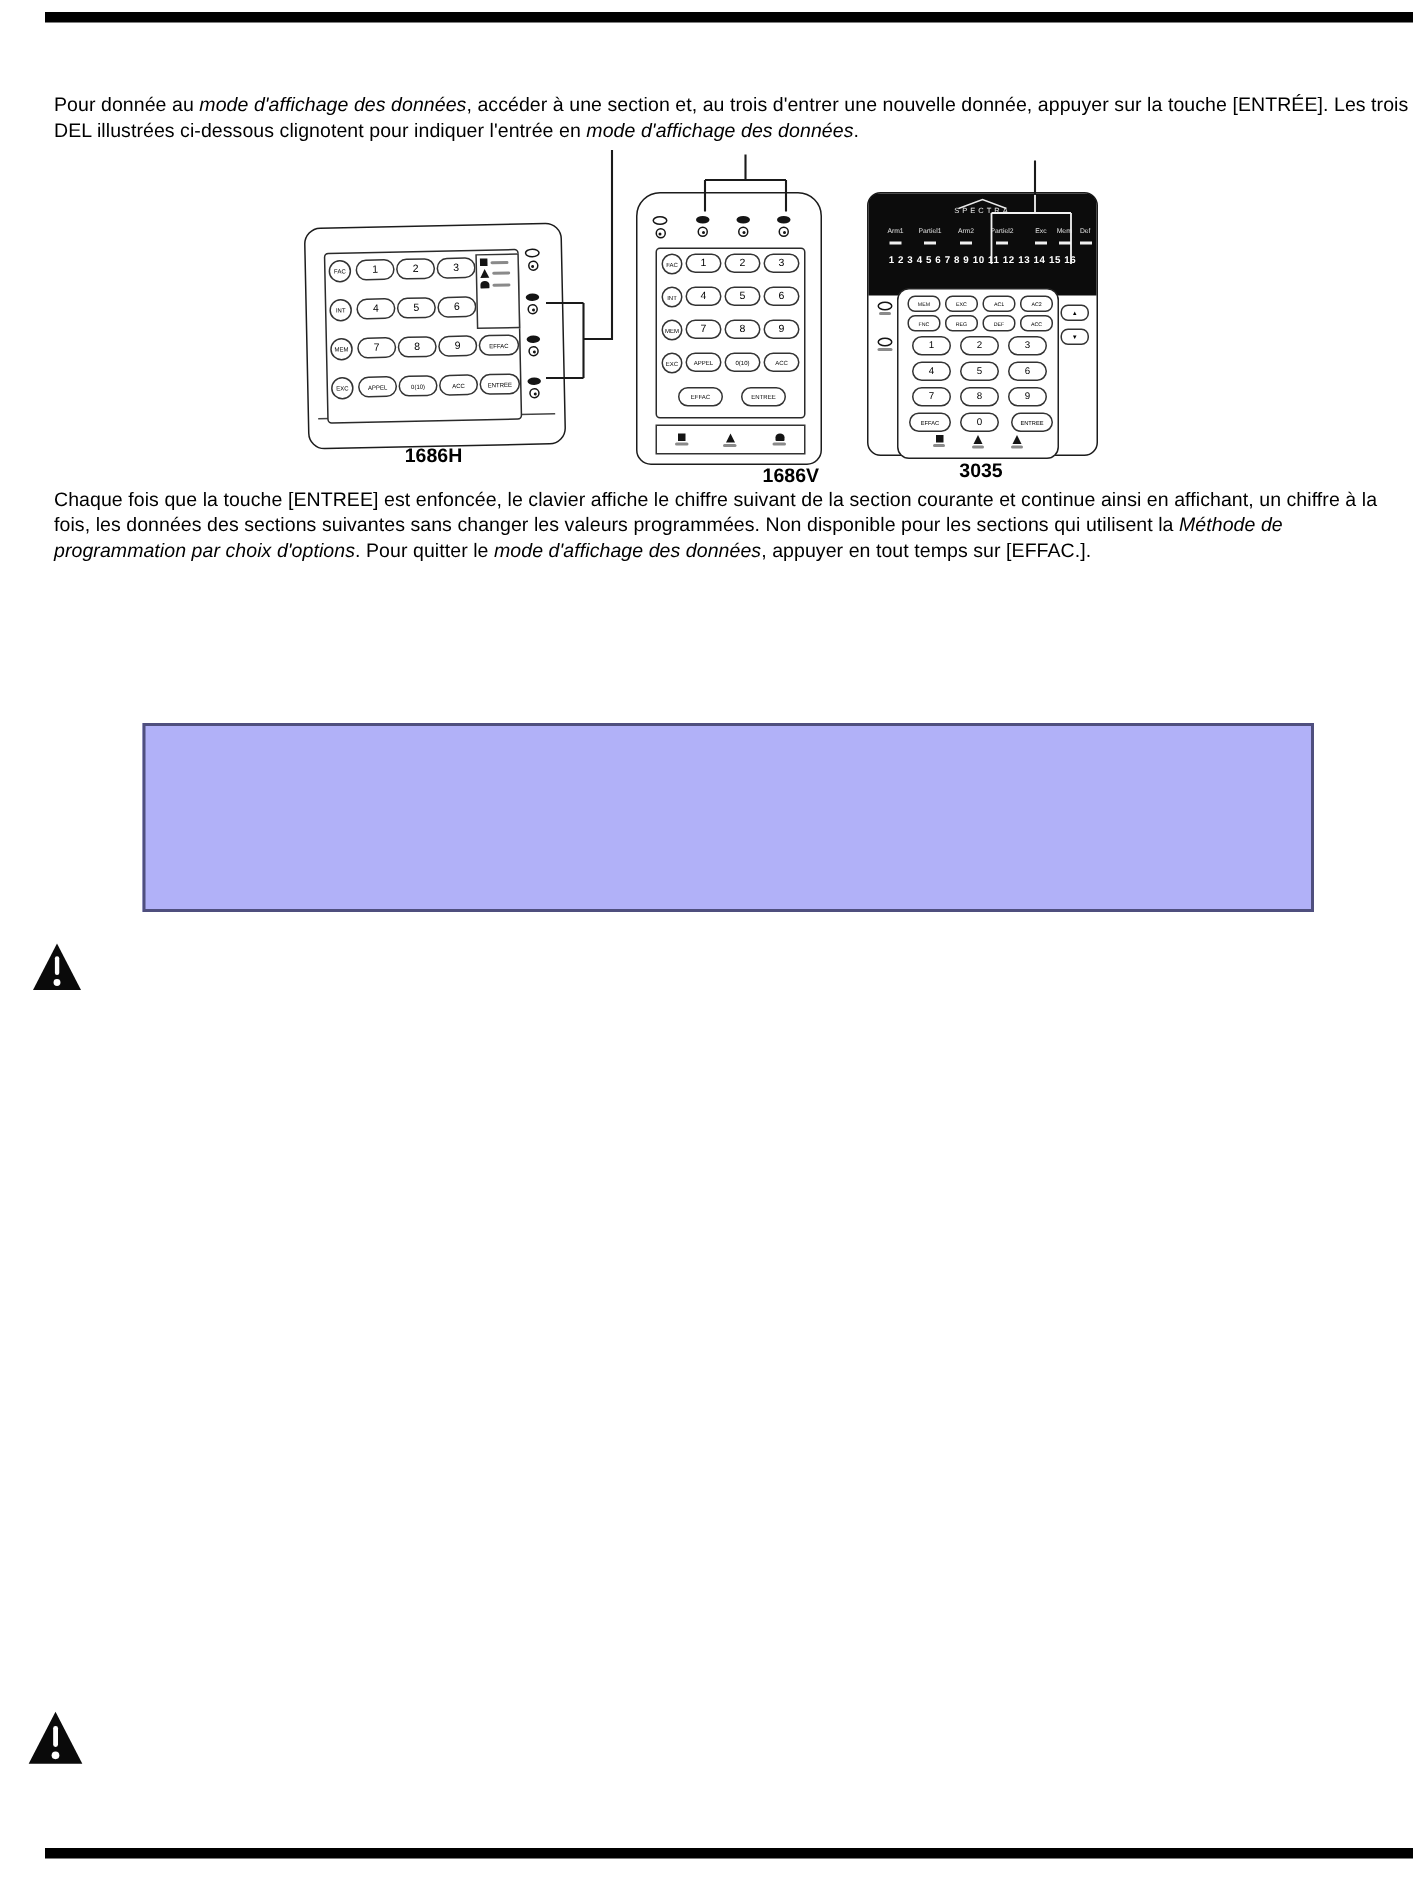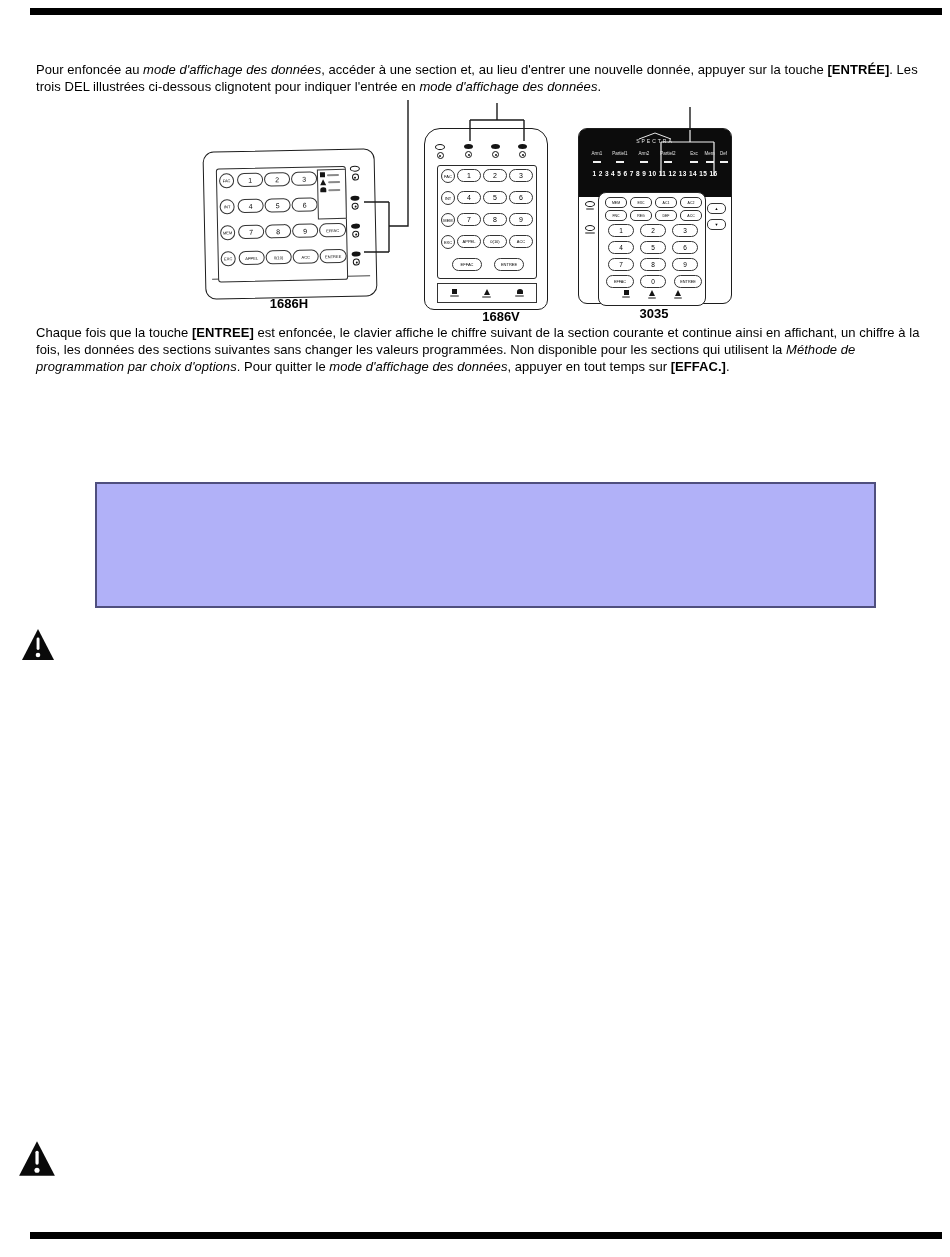--- a/index.html
+++ b/index.html
@@ -2,21 +2,21 @@
 <html><head>
 <meta charset="utf-8">
 <style>
   html,body{margin:0;padding:0;background:#fff;}
   .canvas{position:relative;width:950px;height:1257px;background:#fff;overflow:hidden;
           font-family:"Liberation Sans",sans-serif;color:#000;}
   .rule{position:absolute;left:30px;width:912px;height:7px;background:#000;}
   .rule.top{top:8px;} .rule.bottom{top:1232px;}
   .para{position:absolute;left:36px;width:903px;margin:0;font-size:13px;line-height:16.8px;letter-spacing:0.05px;text-align:left;}
   #p1{top:62px;} #p2{top:325px;}
-  .it{font-style:italic;} .b{font-weight:bold;}
+  .it{font-style:italic;} .b{font-weight:normal;}
 
   
   .case{position:absolute;background:#fff;border:1.5px solid #1c1c1c;}
   .panel{position:absolute;background:#fff;border:1px solid #2a2a2a;border-radius:3px;}
   .kbc{position:absolute;width:13px;height:13px;border:1px solid #333;border-radius:50%;
        font-size:4px;display:flex;align-items:center;justify-content:center;background:#fff;overflow:hidden;}
   .kbo{position:absolute;width:24px;height:12px;border:1px solid #333;border-radius:7px;
        font-size:7px;display:flex;align-items:center;justify-content:center;background:#fff;overflow:hidden;}
   .kbo.sm{font-size:4px;}
   .kplabel{position:absolute;font-size:13px;font-weight:bold;text-align:center;}
@@ -68,21 +68,21 @@
   #bluebox{position:absolute;left:95px;top:482px;width:777px;height:122px;}
   .warn{position:absolute;}
 </style>
 </head>
 <body>
 
 <div class="canvas">
 
   <div class="rule top"></div>
 
-  <p class="para" id="p1"><span>Pour enfoncée au </span><span class="it">mode d'affichage des données</span><span>, accéder à une section et, au lieu d'entrer une nouvelle donnée, appuyer sur la touche </span><span class="b">[ENTRÉE]</span><span>. Les trois DEL illustrées ci-dessous clignotent pour indiquer l'entrée en </span><span class="it">mode d'affichage des données</span><span>.</span></p>
+  <p class="para" id="p1"><span>Pour donnée au </span><span class="it">mode d'affichage des données</span><span>, accéder à une section et, au trois d'entrer une nouvelle donnée, appuyer sur la touche </span><span class="b">[ENTRÉE]</span><span>. Les trois DEL illustrées ci-dessous clignotent pour indiquer l'entrée en </span><span class="it">mode d'affichage des données</span><span>.</span></p>
 
   <div id="kpH" style="position:absolute;left:204px;top:150px;width:170px;height:170px;">
     <div class="case">
       <div class="fold"></div>
       <div class="panel">
         <div class="kbc" style="left:2px;top:4px;">FAC</div>
         <div class="kbc" style="left:2px;top:30px;">INT</div>
         <div class="kbc" style="left:2px;top:56px;">MEM</div>
         <div class="kbc" style="left:2px;top:82px;">EXC</div>
         <div class="kbo" style="left:20px;top:4px;">1</div>
@@ -197,21 +197,21 @@
         <div class="lgroup">
             <span class="icon-tri"></span>
             <span class="scr" style="width:9px;"></span>
           </div>
         <div class="lgroup">
             <span class="icon-bell"></span>
             <span class="scr" style="width:9px;"></span>
           </div>
       </div>
     </div>
-    <div class="kplabel" style="left:16px;top:181px;width:122px;">1686V</div>
+    <div class="kplabel" style="left:0;top:181px;width:122px;text-align:right;">1686V</div>
   </div>
 
   <div id="kp9" style="position:absolute;left:578px;top:128px;width:152px;height:195px;">
     <div class="case">
       <div class="blackpanel">
         <svg class="roof" width="36" height="8" viewBox="0 0 36 8">
             <path d="M2 7 L18 1 L34 7" stroke="#e8e8e8" stroke-width="1" fill="none"></path>
           </svg>
         <div class="brand">SPECTRA</div>
         <div class="stat" style="left:8px;width:20px;">Arm1</div>

